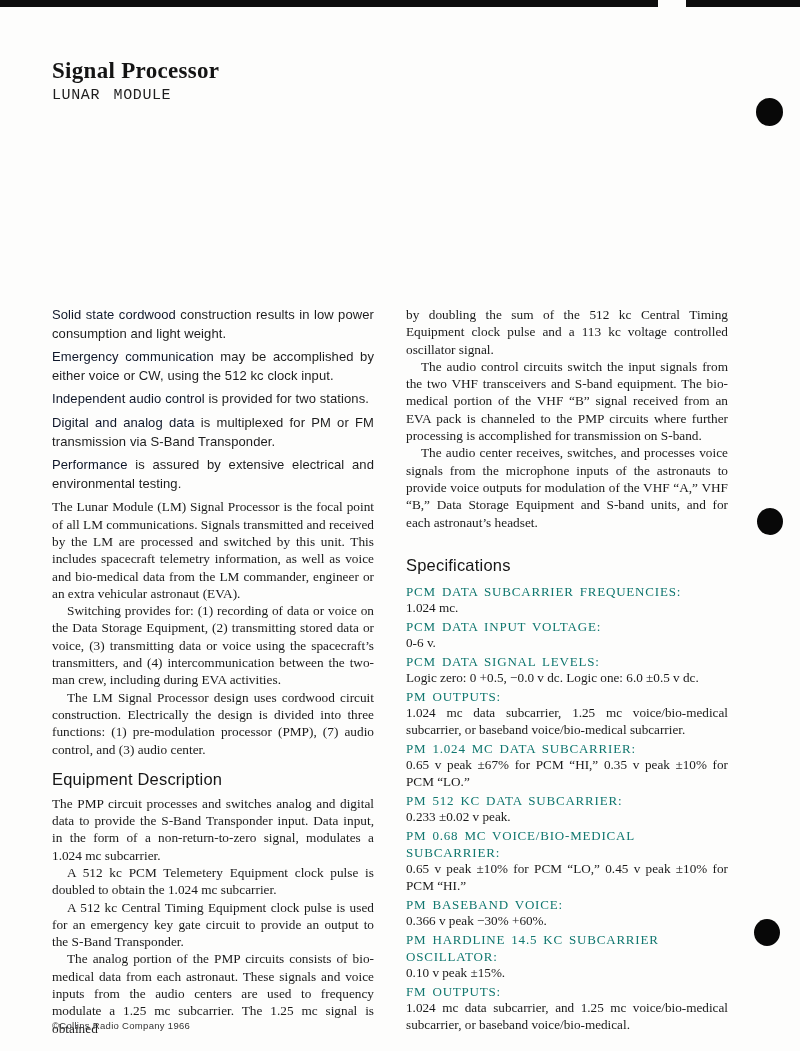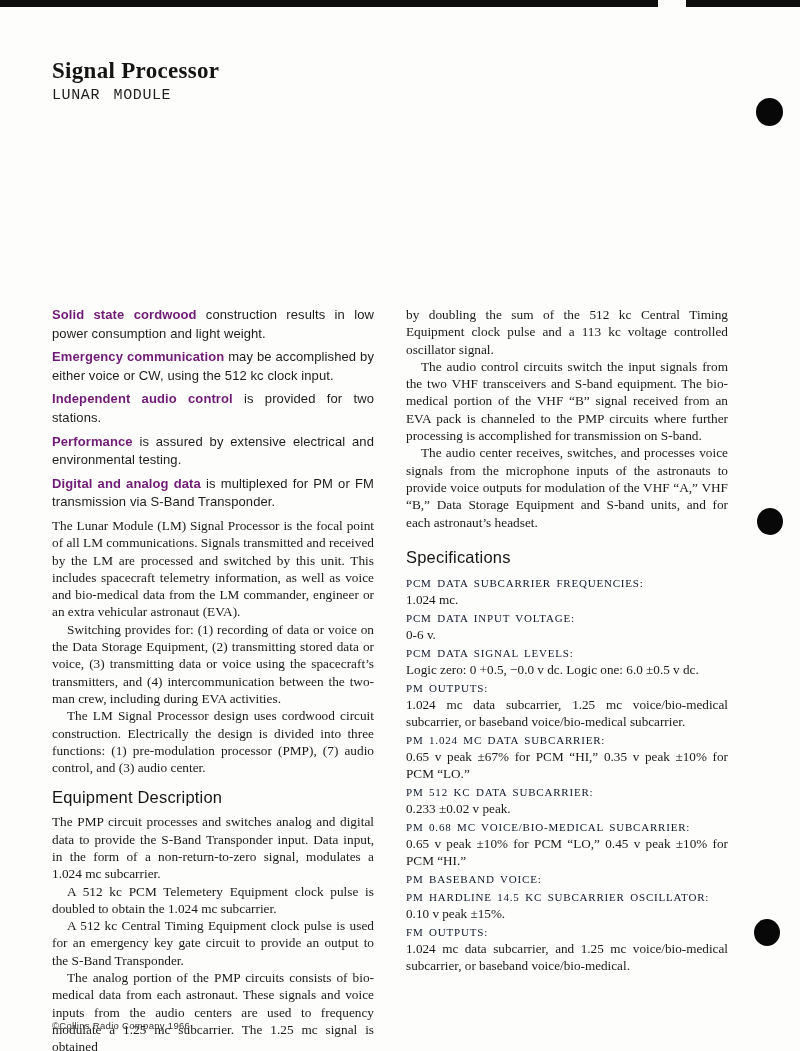--- a/index.html
+++ b/index.html
@@ -34,44 +34,44 @@
   .col-left  { left:52px; }
   .col-right { left:406px; }
 
   
   .features p {
     margin:0 0 5px 0;
     font-family:"Liberation Sans", sans-serif;
     font-size:13px; line-height:18.6px; letter-spacing:0.1px;
     text-align:justify; color:#1d1d1d;
   }
-  .features b { font-weight:bold; color:#701a75; }
+  .features b { font-weight:normal; color:#0f172a; }
 
   
   .paras p {
     margin:0;
     font-size:13.3px; line-height:17.3px;
     text-align:justify; color:#1a1a1a;
   }
   .paras p + p { text-indent:15px; }
 
   #intro { }
 
   h2.section {
     margin:11px 0 6px 0;
     font-family:"Liberation Sans", sans-serif; font-weight:normal;
     font-size:16.5px; line-height:20px; letter-spacing:0.2px; color:#151515;
   }
-  .col-right h2.section { margin:16px 0 7px 0; }
+  .col-right h2.section { margin:24px 0 7px 0; }
 
   .spec { margin:0 0 1px 0; }
   .spec .spec-label {
-    font-size:15px; line-height:17px;
+    font-size:18px; line-height:17px;
     font-variant-caps: all-small-caps;
-    letter-spacing:0.8px; word-spacing:2px; color:#0f172a;
+    letter-spacing:0.8px; word-spacing:2px; color:#0f766e;
   }
   .spec .spec-value {
     font-size:13.2px; line-height:17px; text-align:justify; color:#1a1a1a;
   }
 
   .footer {
     position:absolute; left:52px; top:1020px;
     font-family:"Liberation Sans", sans-serif;
     font-size:9.5px; letter-spacing:0.3px; color:#333;
   }
@@ -91,22 +91,22 @@
   <div class="masthead">
     <h1>Signal Processor</h1>
     <div class="subtitle">LUNAR MODULE</div>
   </div>
 
   <div class="col col-left">
     <div class="features" id="features">
         <p><b>Solid state cordwood</b><span> construction results in low power consumption and light weight.</span></p>
         <p><b>Emergency communication</b><span> may be accomplished by either voice or CW, using the 512 kc clock input.</span></p>
         <p><b>Independent audio control</b><span> is provided for two stations.</span></p>
+        <p><b>Digital and analog data</b><span> is multiplexed for PM or FM transmission via S-Band Transponder.</span></p>
         <p><b>Performance</b><span> is assured by extensive electrical and environmental testing.</span></p>
-        <p><b>Digital and analog data</b><span> is multiplexed for PM or FM transmission via S-Band Transponder.</span></p>
       </div>
     <div class="paras" id="intro">
         <p>The Lunar Module (LM) Signal Processor is the focal point of all LM communications.  Signals transmitted and received by the LM are processed and switched by this unit.  This includes spacecraft telemetry information, as well as voice and bio-medical data from the LM commander, engineer or an extra vehicular astronaut (EVA).</p>
         <p>Switching provides for: (1) recording of data or voice on the Data Storage Equipment, (2) transmitting stored data or voice, (3) transmitting data or voice using the spacecraft’s transmitters, and (4) intercommunication between the two-man crew, including during EVA activities.</p>
         <p>The LM Signal Processor design uses cordwood circuit construction.  Electrically the design is divided into three functions: (1) pre-modulation processor (PMP), (7) audio control, and (3) audio center.</p>
       </div>
     <h2 class="section">Equipment Description</h2>
     <div class="paras" id="equipment-paras">
         <p>The PMP circuit processes and switches analog and digital data to provide the S-Band Transponder input.  Data input, in the form of a non-return-to-zero signal, modulates a 1.024 mc subcarrier.</p>
         <p>A 512 kc PCM Telemetery Equipment clock pulse is doubled to obtain the 1.024 mc subcarrier.</p>
@@ -146,20 +146,21 @@
         <div class="spec">
           <div class="spec-label">PM 512 KC DATA SUBCARRIER:</div>
           <div class="spec-value">0.233 ±0.02 v peak.</div>
         </div>
         <div class="spec">
           <div class="spec-label">PM 0.68 MC VOICE/BIO-MEDICAL SUBCARRIER:</div>
           <div class="spec-value">0.65 v peak ±10% for PCM “LO,” 0.45 v peak ±10% for PCM “HI.”</div>
         </div>
         <div class="spec">
           <div class="spec-label">PM BASEBAND VOICE:</div>
+          <div class="spec-value">0.366 v peak −30% +60%.</div>
         </div>
         <div class="spec">
           <div class="spec-label">PM HARDLINE 14.5 KC SUBCARRIER OSCILLATOR:</div>
           <div class="spec-value">0.10 v peak ±15%.</div>
         </div>
         <div class="spec">
           <div class="spec-label">FM OUTPUTS:</div>
           <div class="spec-value">1.024 mc data subcarrier, and 1.25 mc voice/bio-medical subcarrier, or baseband voice/bio-medical.</div>
         </div>
       </div>

